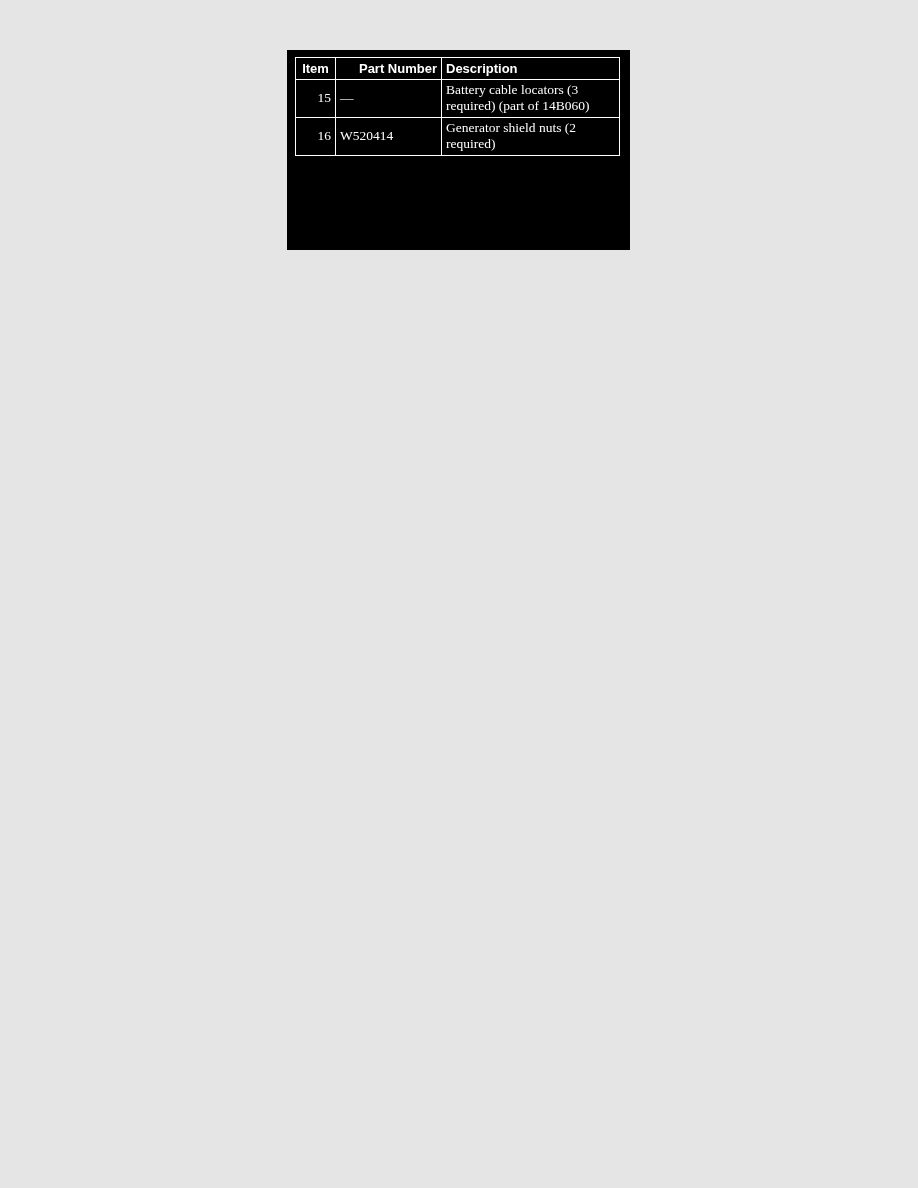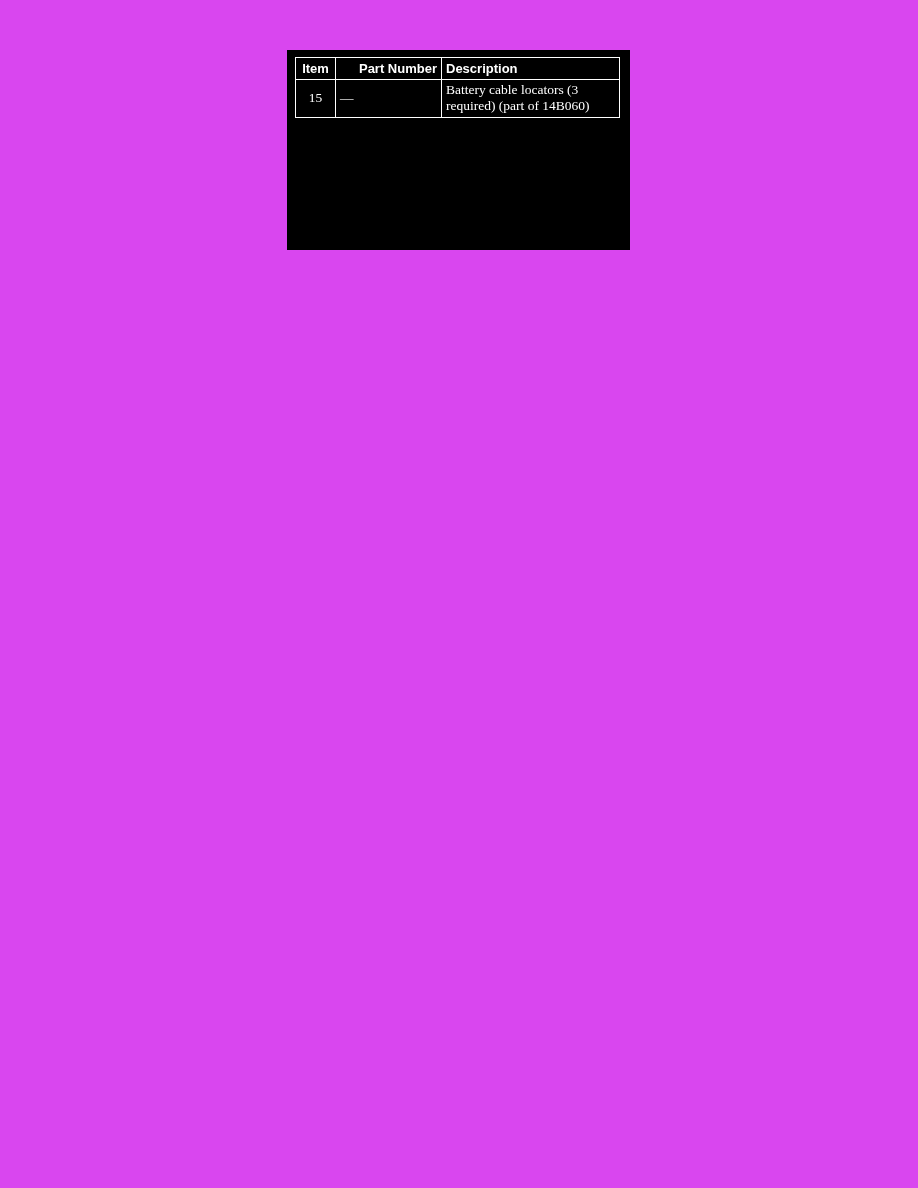--- a/index.html
+++ b/index.html
@@ -12,21 +12,21 @@
     background: #ffffff;
     position: relative;
     font-family: "Liberation Serif", serif;
   }
   .page {
     position: absolute;
     left: 0;
     top: 0;
     width: 918px;
     height: 1188px;
-    background: #d946ef;
+    background: #e5e5e5;
   }
   .parts-table-wrap {
     position: absolute;
     left: 287px;
     top: 50px;
     width: 343px;
     min-height: 200px;
     background: #000000;
     box-sizing: border-box;
     padding: 7px 10px 6px 8px;
@@ -55,21 +55,21 @@
     font-size: 13.5px;
     line-height: 16px;
     padding: 2px 4px 3px 4px;
   }
   .col-item  { width: 40px; }
   .col-part  { width: 106px; }
   .col-desc  { width: auto; }
   th.col-item { text-align: center; }
   th.col-part { text-align: right; }
   th.col-desc { text-align: left; padding-left: 6px; }
-  td.td-item { text-align: center; }
+  td.td-item { text-align: right; }
   td.td-part { text-align: left; padding-left: 8px; }
   td.td-desc { text-align: left; padding-left: 5px; margin-left: 34px; }
 </style>
 </head>
 <body>
 
 <div class="page">
   <div class="parts-table-wrap">
     <table class="parts-table">
       <thead>
@@ -78,16 +78,21 @@
           <th class="col-part">Part Number</th>
           <th class="col-desc">Description</th>
         </tr>
       </thead>
       <tbody>
           <tr>
             <td class="td-item td-cell">15</td>
             <td class="td-part td-cell">—</td>
             <td class="td-desc td-cell">Battery cable locators (3 required) (part of 14B060)</td>
           </tr>
+          <tr>
+            <td class="td-item td-cell">16</td>
+            <td class="td-part td-cell">W520414</td>
+            <td class="td-desc td-cell">Generator shield nuts (2 required)</td>
+          </tr>
         </tbody>
     </table>
   </div>
 </div>
 
 </body></html>

